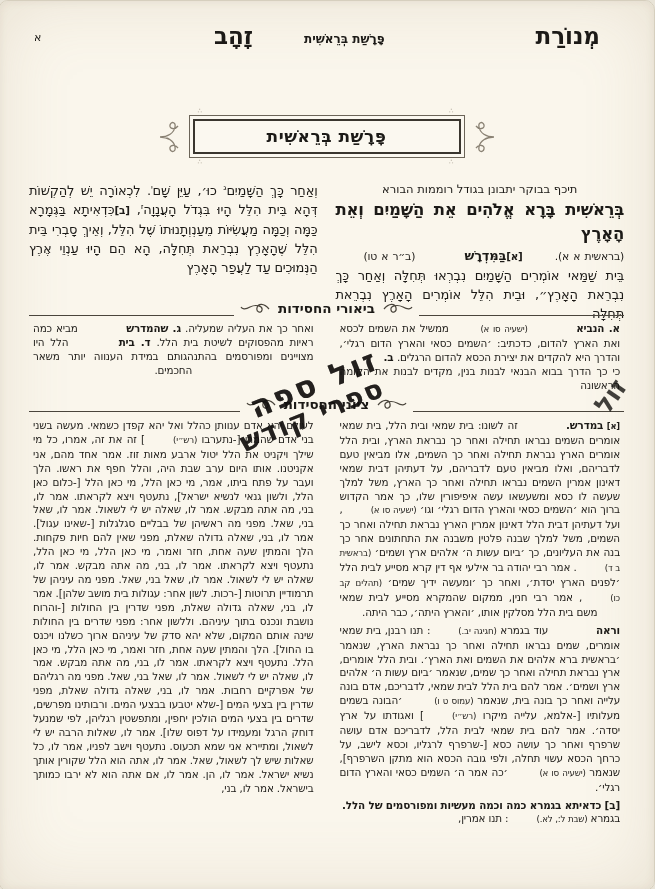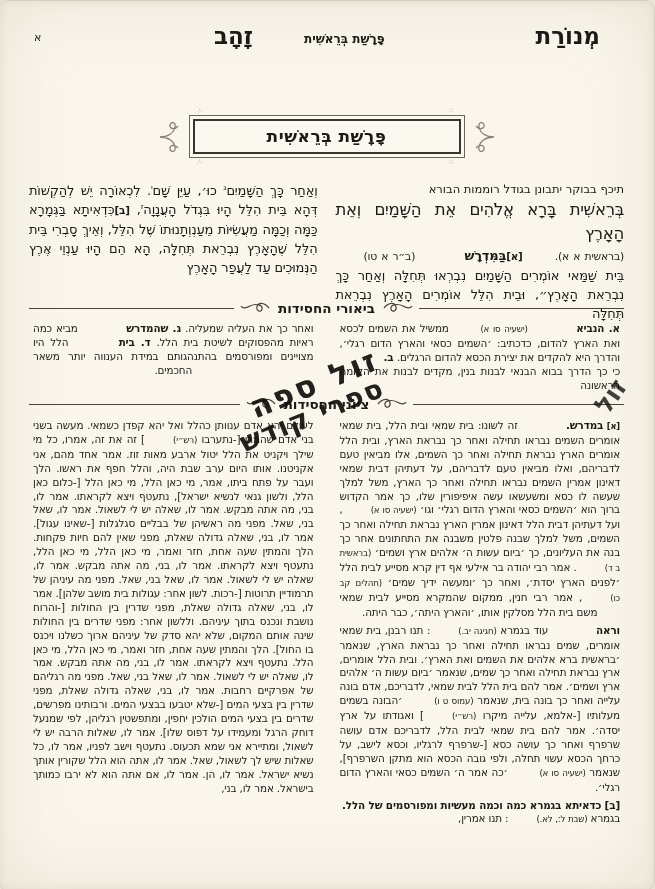--- a/index.html
+++ b/index.html
@@ -29,24 +29,24 @@
   .box-orn.rt{right:-32px;} .box-orn.lf{left:-32px; transform:scaleX(-1);}
   .box-dots{position:absolute; font-size:7px; color:#9a9183; letter-spacing:2px;}
   .bd-tl{top:-9px; left:8px;} .bd-tr{top:-9px; right:8px;}
   .bd-bl{bottom:-9px; left:8px;} .bd-br{bottom:-9px; right:8px;}
   
   .cols{display:flex; gap:18px; align-items:flex-start;}
   .col{flex:1 1 0; text-align:justify;}
   
   .main-sec{top:180px;}
   .main-sec .col{font-size:13px; line-height:19px; letter-spacing:-.2px; font-weight:500;}
-  .motto{font-size:11.5px; line-height:17px; letter-spacing:0;}
-  .verse{font-weight:normal; font-size:16.5px; line-height:24px; text-align:justify; text-align-last:justify; letter-spacing:-.3px;}
+  .motto{text-align:center; font-size:11.5px; line-height:17px; letter-spacing:0;}
+  .verse{font-weight:bold; font-size:16.5px; line-height:24px; text-align:justify; text-align-last:justify; letter-spacing:-.3px;}
   
-  .divider{display:flex; align-items:center; gap:6px;}
+  .divider{display:flex; align-items:flex-end; gap:6px;}
   .divider .rule{flex:1 1 auto; border-top:1.2px solid #4a453c; height:0;}
   .divider-title{font-weight:bold; font-size:13.5px; white-space:nowrap; padding:0 2px;}
   .orn{width:30px; height:14px; color:#4a453c; flex:0 0 auto;}
   .orn.flip{transform:scaleX(-1);}
   .div1{top:299px;} .div2{top:395px;}
   
   .small-sec .col{font-size:10.4px; line-height:13.9px; letter-spacing:-.15px;}
   .chassidut{top:317px;}
   .notes{top:414px;}
   .small-sec p{margin:4px;}

